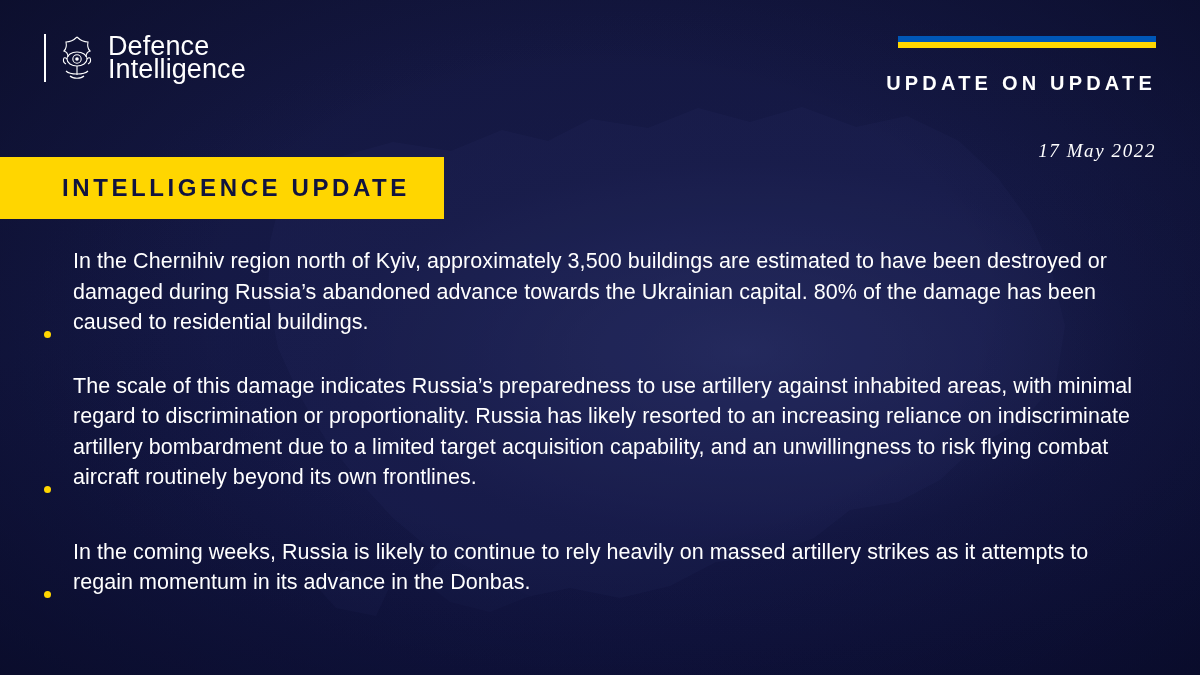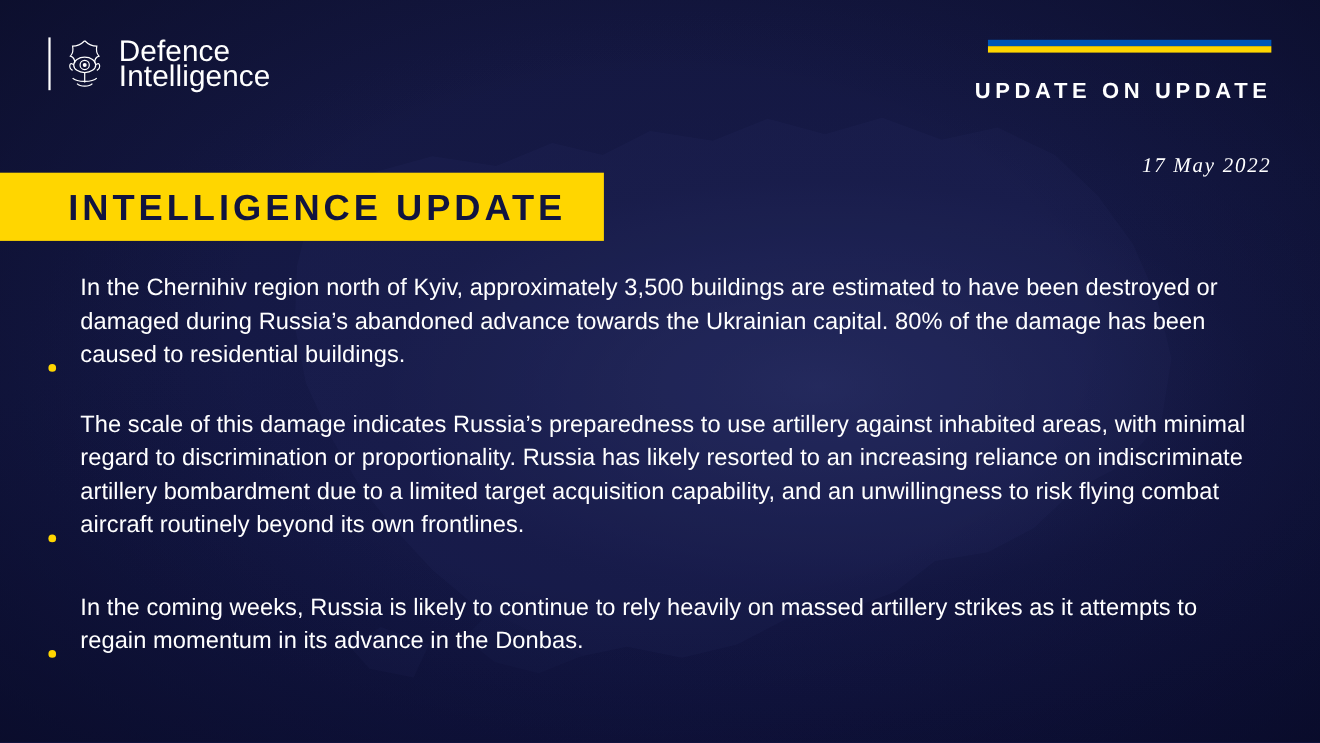--- a/index.html
+++ b/index.html
@@ -110,21 +110,21 @@
     left: 0;
     top: 157px;
     height: 62px;
     background: #ffd600;
     display: flex;
     align-items: center;
     padding: 0 34px 0 62px;
   }
   .banner-text {
     color: #11143f;
-    font-size: 33px;
+    font-size: 24px;
     font-weight: bold;
     letter-spacing: 3.6px;
     line-height: 1;
   }
 
   
   .bullets {
     position: absolute;
     left: 44px;
     top: 246px;

